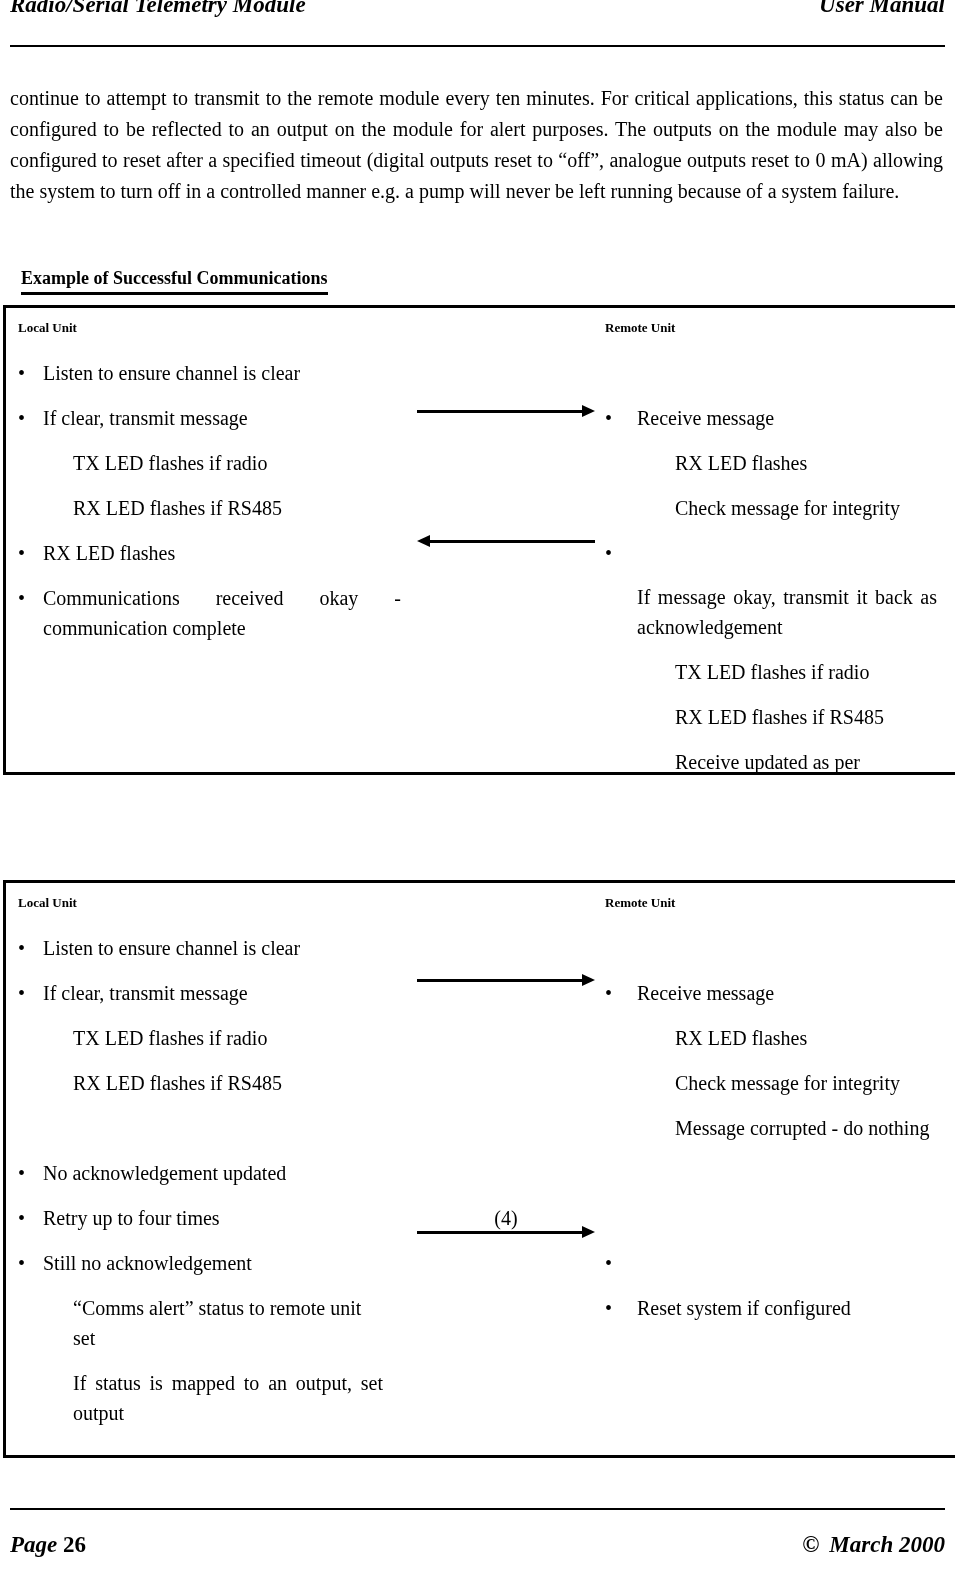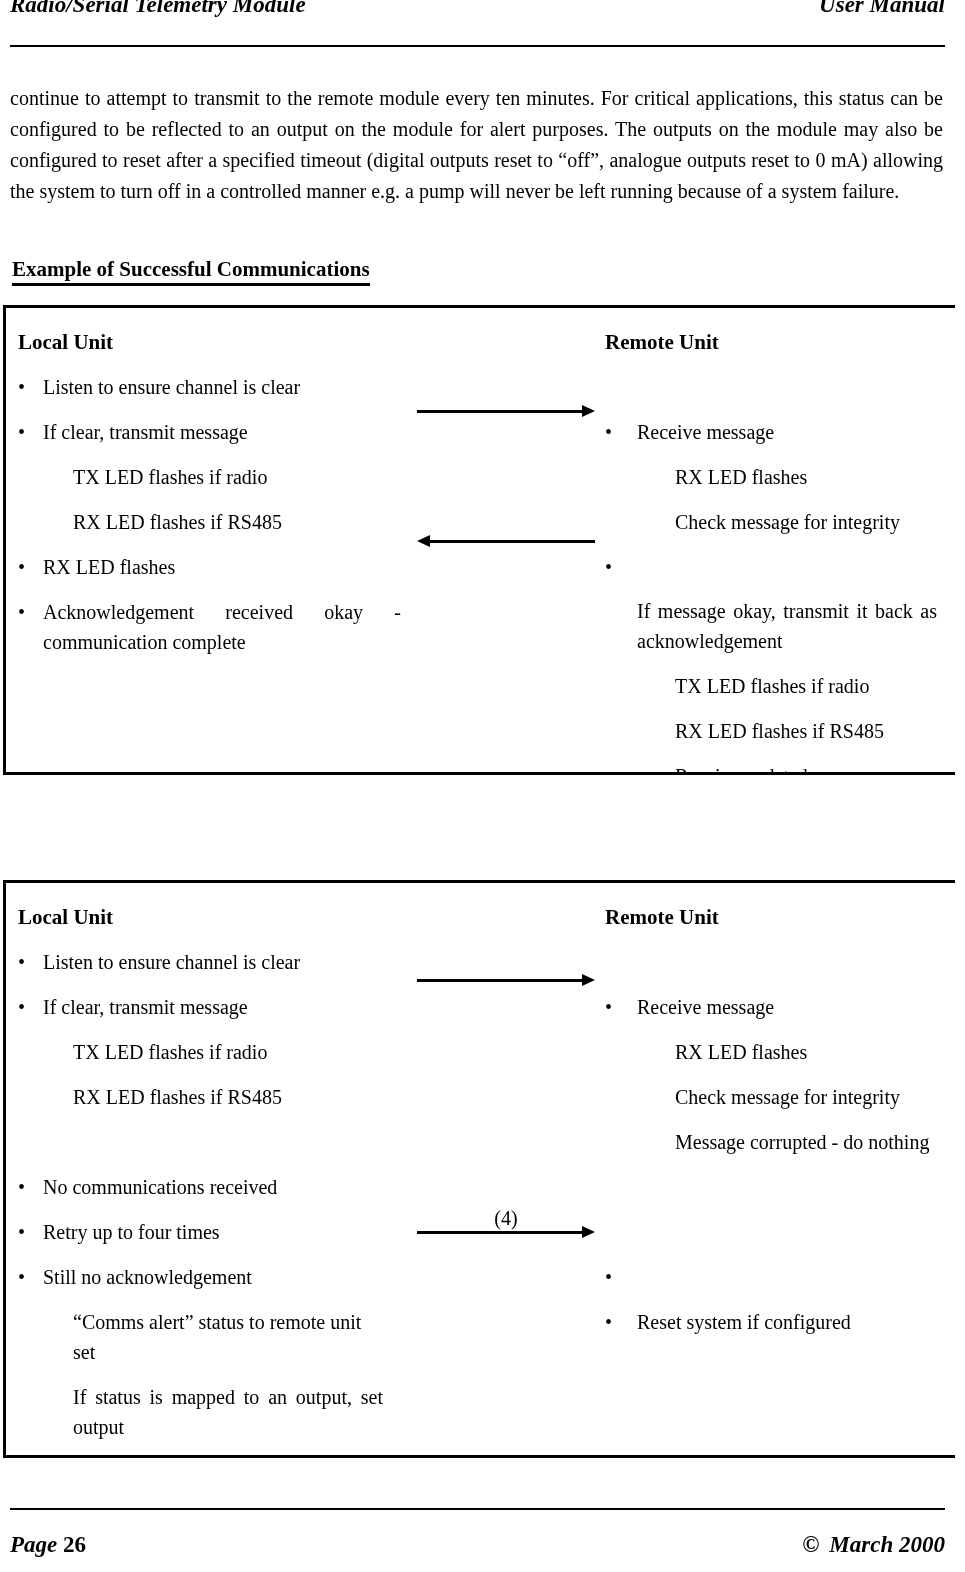--- a/index.html
+++ b/index.html
@@ -17,40 +17,40 @@
     font-size:23px;font-weight:bold;font-style:italic;line-height:28px;
   }
   .hdr-rule{position:absolute;top:45px;left:10px;right:10px;border-top:2px solid #000;}
   
   .intro{
     position:absolute;top:83px;left:10px;right:12px;
     font-size:20px;line-height:31px;text-align:justify;margin:0;
   }
   
   .sect-h{
-    position:absolute;left:10px;margin:2px;
-    font-size:21px;font-weight:bold;line-height:26px;
+    position:absolute;left:10px;margin:11px;
+    font-size:18px;font-weight:bold;line-height:26px;
   }
   .sect-h span{display:inline-block;border-bottom:3px solid #000;padding-bottom:1px;}
   .sect-h.h1{top:254px;}
   .sect-h.h2{top:828px;}
   
   .cbox{
     position:absolute;left:3px;width:957px;
     border:3px solid #000;box-sizing:border-box;
     font-size:20px;line-height:30px;
     padding-top:5px;overflow:hidden;
   }
   .cbox.b1{top:305px;height:470px;}
   .cbox.b2{top:880px;height:578px;}
   .row{display:grid;grid-template-columns:401px 189px 1fr;margin-bottom:15px;}
   .row:last-child{margin-bottom:0;}
   .celll{padding-left:12px;padding-right:6px;}
   .cellr{padding-left:9px;padding-right:12px;}
-  .unit-title{font-weight:bold;font-size:21px;margin-top:14px;}
+  .unit-title{font-weight:bold;font-size:13px;}
   .item{margin:0;}
   .item + .item{margin-top:15px;}
   .bullet{display:flex;}
   .bullet .dot{flex:none;width:25px;}
   .cellr .bullet .dot{width:32px;}
   .bullet .txt{flex:1;}
   .ind{padding-left:55px;}
   .cellr .ind{padding-left:70px;}
   .just{text-align:justify;}
   .w225{max-width:225px;}
@@ -158,21 +158,21 @@
     </div>
 
     <div class="row">
       <div class="celll">
         <div class="item bullet">
             <span class="dot">•</span>
             <span class="txt">RX LED flashes</span>
           </div>
         <div class="item bullet">
             <span class="dot">•</span>
-            <span class="txt just">Acknowledgement received okay - communication complete</span>
+            <span class="txt just">Communications received okay - communication complete</span>
           </div>
       </div>
       <div></div>
       <div class="cellr">
         <div class="item bullet">
             <span class="dot">•</span>
             <span class="txt just w300">If message okay, transmit it back as acknowledgement</span>
           </div>
         <div class="item ind">TX LED flashes if radio</div>
         <div class="item ind">RX LED flashes if RS485</div>
@@ -249,21 +249,21 @@
       <div></div>
       <div class="cellr">
           <div class="item ind just w255">Message corrupted - do nothing</div>
         </div>
     </div>
 
     <div class="row">
       <div class="celll">
         <div class="item bullet">
             <span class="dot">•</span>
-            <span class="txt">No communications received</span>
+            <span class="txt">No acknowledgement updated</span>
           </div>
       </div>
       <div></div>
       <div class="cellr"></div>
     </div>
 
     <div class="row">
       <div class="celll">
         <div class="item bullet">
             <span class="dot">•</span>

